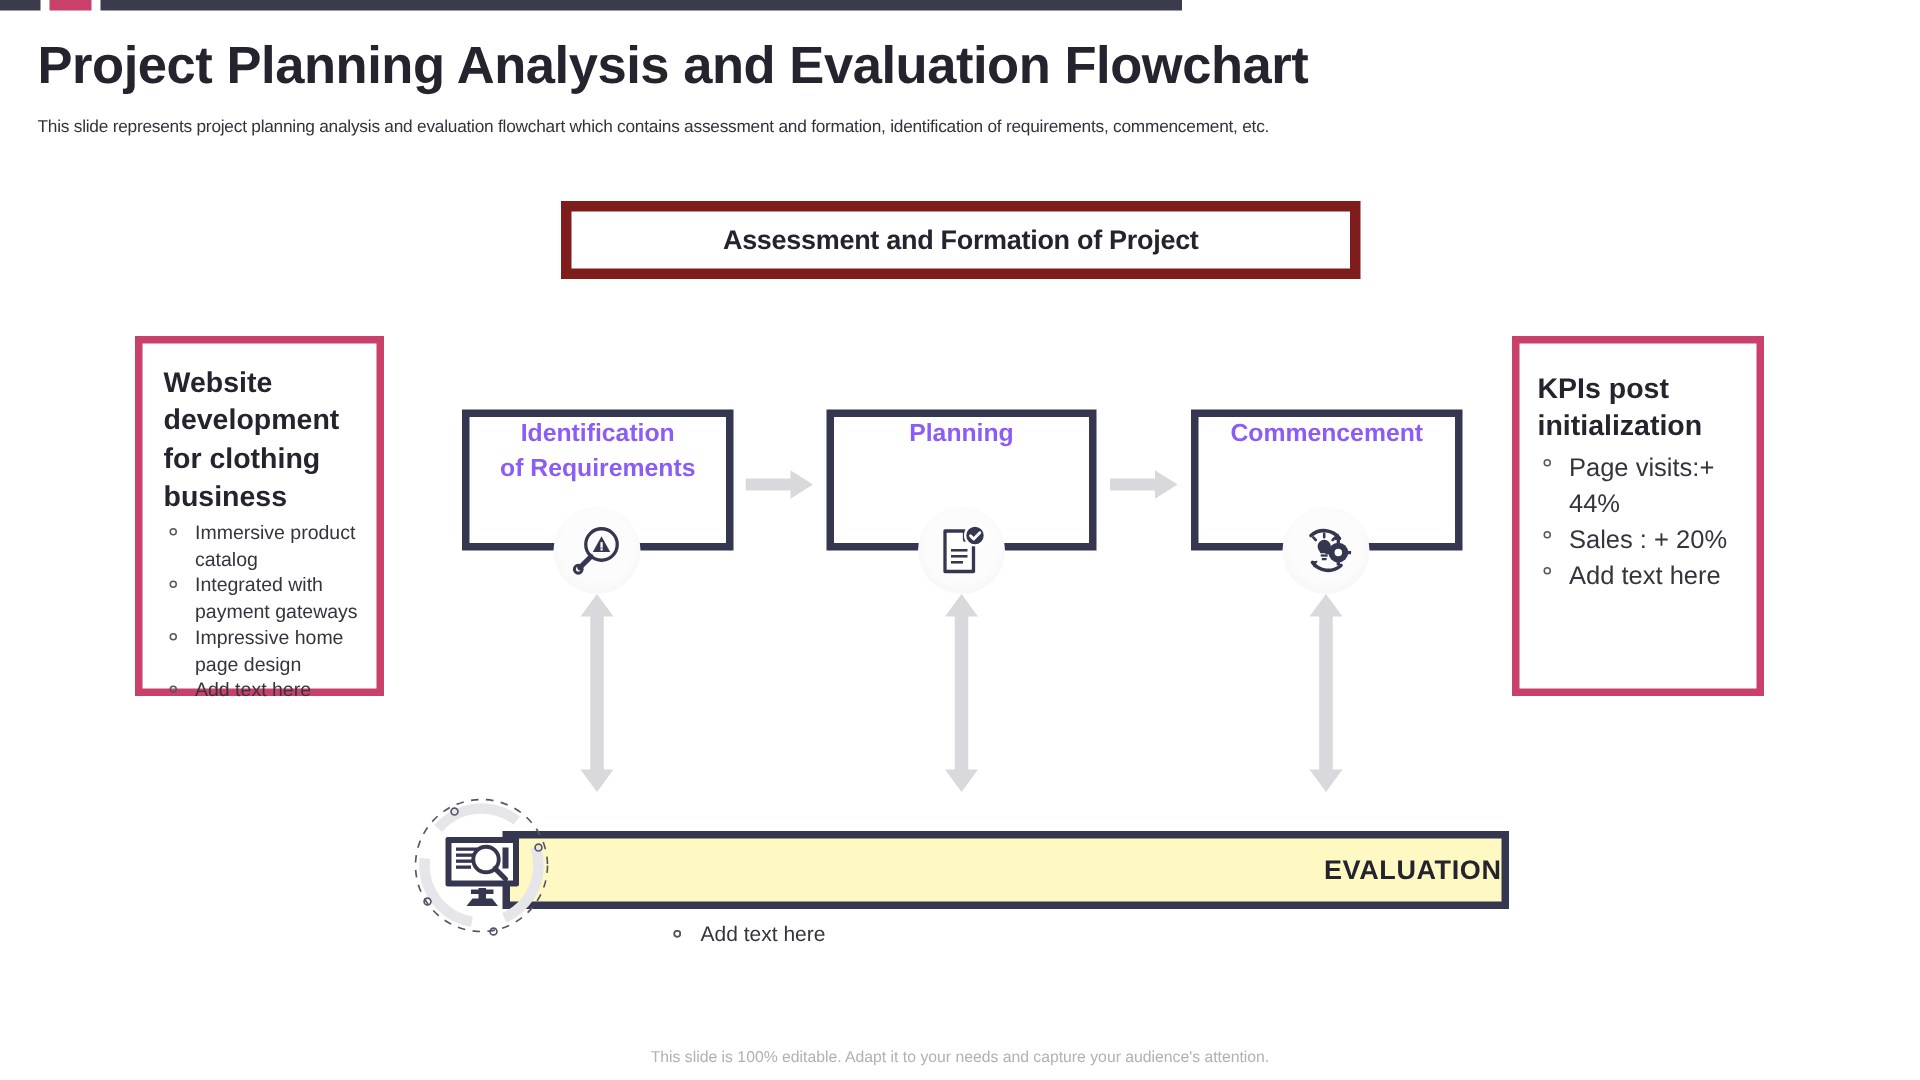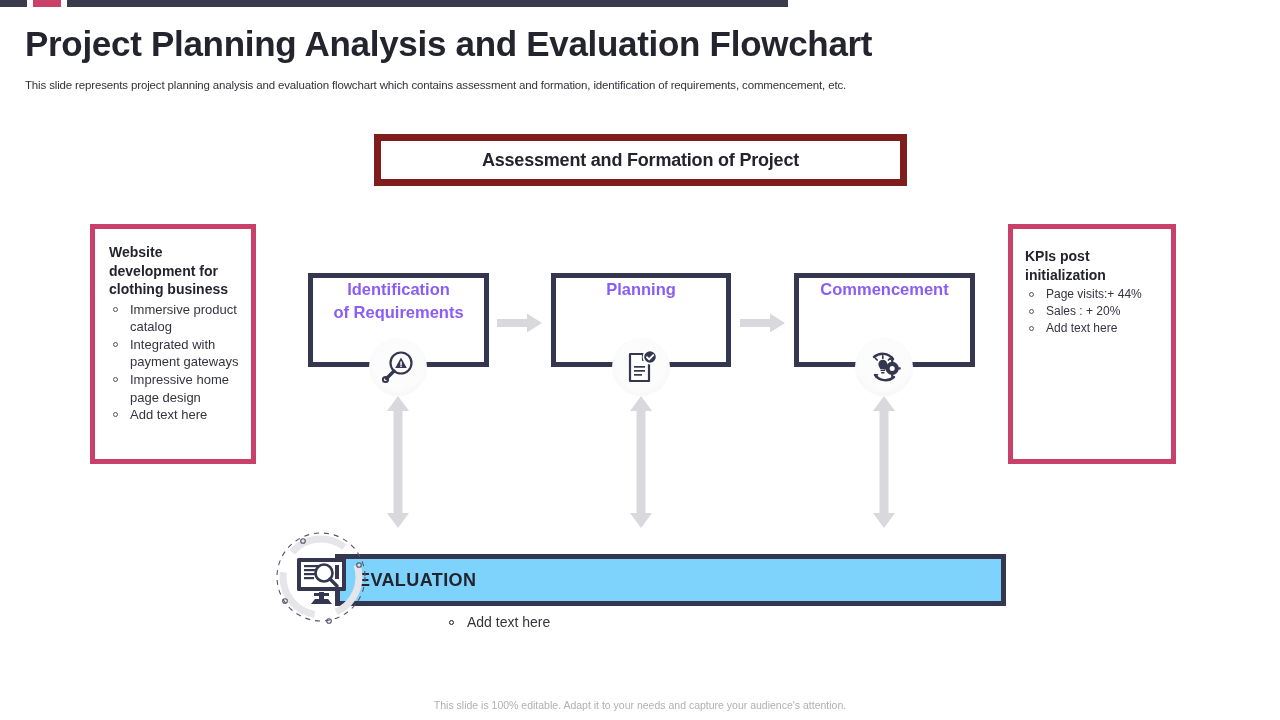--- a/index.html
+++ b/index.html
@@ -73,21 +73,21 @@
     position: absolute;
     border: 5px solid #c9406b;
     background: #ffffff;
     box-sizing: border-box;
   }
   .side-panel.left  { left: 90px;   top: 224px; width: 166px; height: 240px; }
   .side-panel.right { left: 1008px; top: 224px; width: 168px; height: 240px; }
 
   .panel-inner { padding: 14px 10px 0 14px; }
   .panel-heading {
-    font-size: 14px;
+    font-size: 19px;
     font-weight: bold;
     line-height: 1.33;
     color: #24242e;
     margin: 0 0 2px 0;
   }
   .panel-list {
     list-style: none;
     margin: 0;
     padding: 0;
   }
@@ -103,21 +103,21 @@
     position: absolute;
     left: 4px;
     top: 6px;
     width: 5px;
     height: 5px;
     border: 1px solid #55555f;
     border-radius: 50%;
     box-sizing: border-box;
   }
   .side-panel.right .panel-inner { padding-top: 18px; padding-left: 12px; }
-  .side-panel.right .panel-list li { font-size: 12px; line-height: 1.42; }
+  .side-panel.right .panel-list li { font-size: 17px; line-height: 1.42; }
 
   
   .stage-box {
     position: absolute;
     border: 5px solid #353650;
     background: #ffffff;
     box-sizing: border-box;
     text-align: center;
   }
   .stage-box .stage-label {
@@ -159,25 +159,25 @@
   .v-arrow.v3 { left: 870px; }
 
   
   .evaluation-bar {
     position: absolute;
     left: 335px;
     top: 554px;
     width: 671px;
     height: 52px;
     border: 5px solid #353650;
-    background: #7dd3fc;
+    background: #fef9c3;
     box-sizing: border-box;
     display: flex;
     align-items: center;
-    justify-content: flex-start;
+    justify-content: flex-end;
   }
   .evaluation-bar .label {
     font-size: 18px;
     font-weight: bold;
     color: #24242e;
     letter-spacing: 0.4px;
     padding-left: 18px;
   }
   .evaluation-icon {
     position: absolute;

